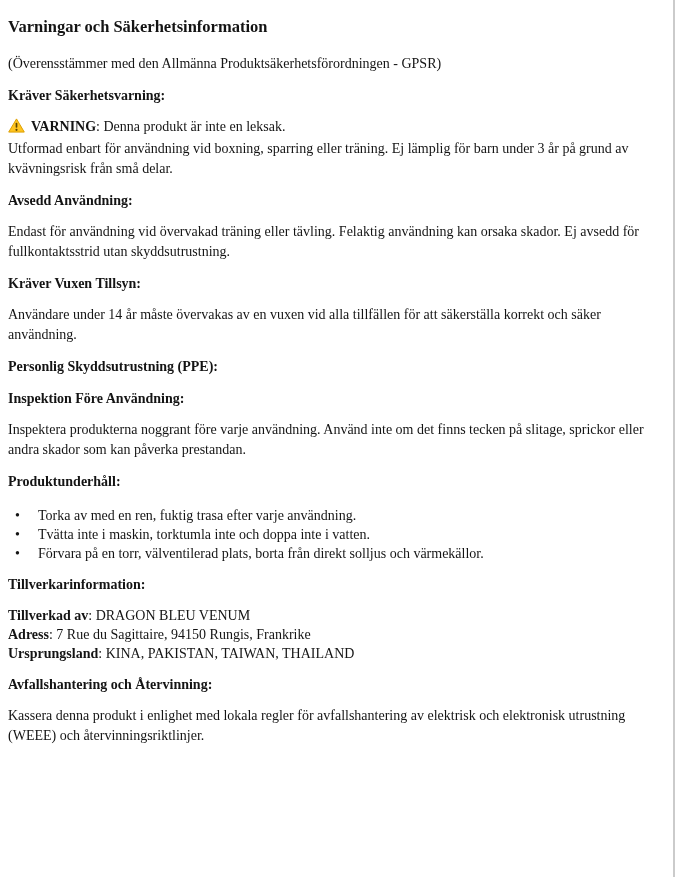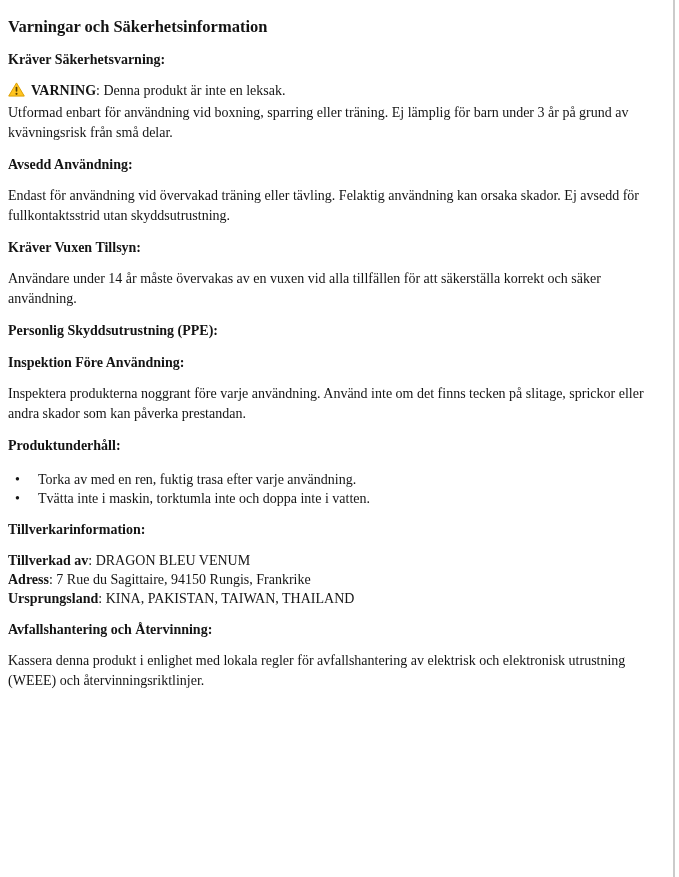--- a/index.html
+++ b/index.html
@@ -83,20 +83,21 @@
   .mfr-line .mfr-label { font-weight: bold; }
   .bold-inline { font-weight: bold; }
 </style>
 </head>
 <body>
 
 <div class="page">
 
   <h1 class="doc-title">Varningar och Säkerhetsinformation</h1>
 
+  <p class="subtitle">(Överensstämmer med den Allmänna Produktsäkerhetsförordningen - GPSR)</p>
 
   <h2 class="sec-heading">Kräver Säkerhetsvarning:</h2>
 
   <div class="warning-block">
     <div class="warning-line">
       <span class="warning-icon"><svg width="17" height="15" viewBox="0 0 24 21" aria-hidden="true">
             <path d="M12 1.2 L23 19.8 H1 Z" fill="#FFC41F" stroke="#DD9F00" stroke-width="1.4" stroke-linejoin="round"></path>
             <rect x="10.8" y="6.5" width="2.4" height="7.2" rx="1.1" fill="#5C4400"></rect>
             <circle cx="12" cy="16.6" r="1.5" fill="#5C4400"></circle>
           </svg></span><span class="warn-label">VARNING</span><span>: Denna produkt är inte en leksak.</span>
@@ -112,20 +113,21 @@
 
   <h2 class="sec-heading">Personlig Skyddsutrustning (PPE):</h2>
 
   <h2 class="sec-heading">Inspektion Före Användning:</h2>
   <p class="body-para">Inspektera produkterna noggrant före varje användning. Använd inte om det finns tecken på slitage, sprickor eller andra skador som kan påverka prestandan.</p>
 
   <h2 class="sec-heading">Produktunderhåll:</h2>
   <ul class="bullet-list">
     <li>Torka av med en ren, fuktig trasa efter varje användning.</li>
     <li>Tvätta inte i maskin, torktumla inte och doppa inte i vatten.</li>
+    <li>Förvara på en torr, välventilerad plats, borta från direkt solljus och värmekällor.</li>
   </ul>
 
 
   <h2 class="sec-heading">Tillverkarinformation:</h2>
   <div class="mfr-block">
     <div class="mfr-line"><span class="mfr-label">Tillverkad av</span><span>: DRAGON BLEU VENUM</span></div>
     <div class="mfr-line"><span class="mfr-label">Adress</span><span>: 7 Rue du Sagittaire, 94150 Rungis, Frankrike</span></div>
     <div class="mfr-line"><span class="mfr-label">Ursprungsland</span><span>: KINA, PAKISTAN, TAIWAN, THAILAND</span></div>
   </div>
 

